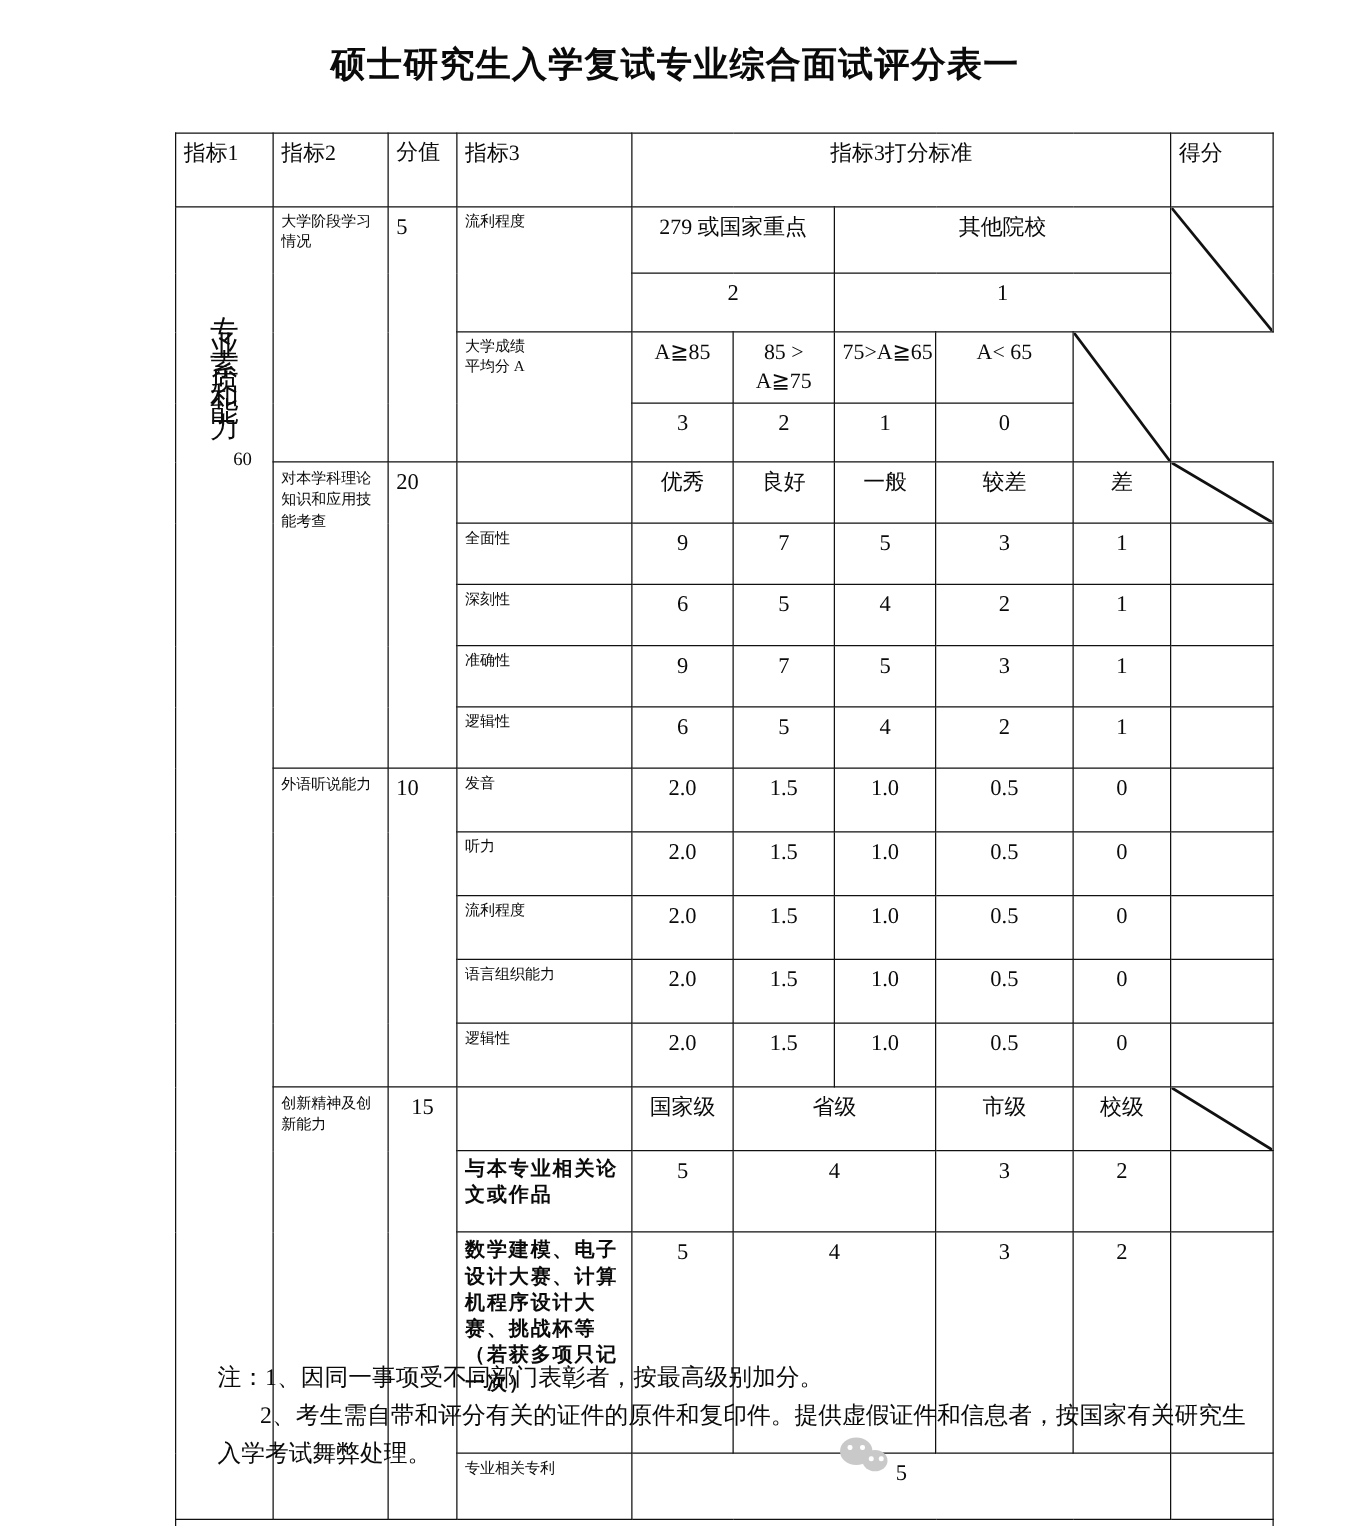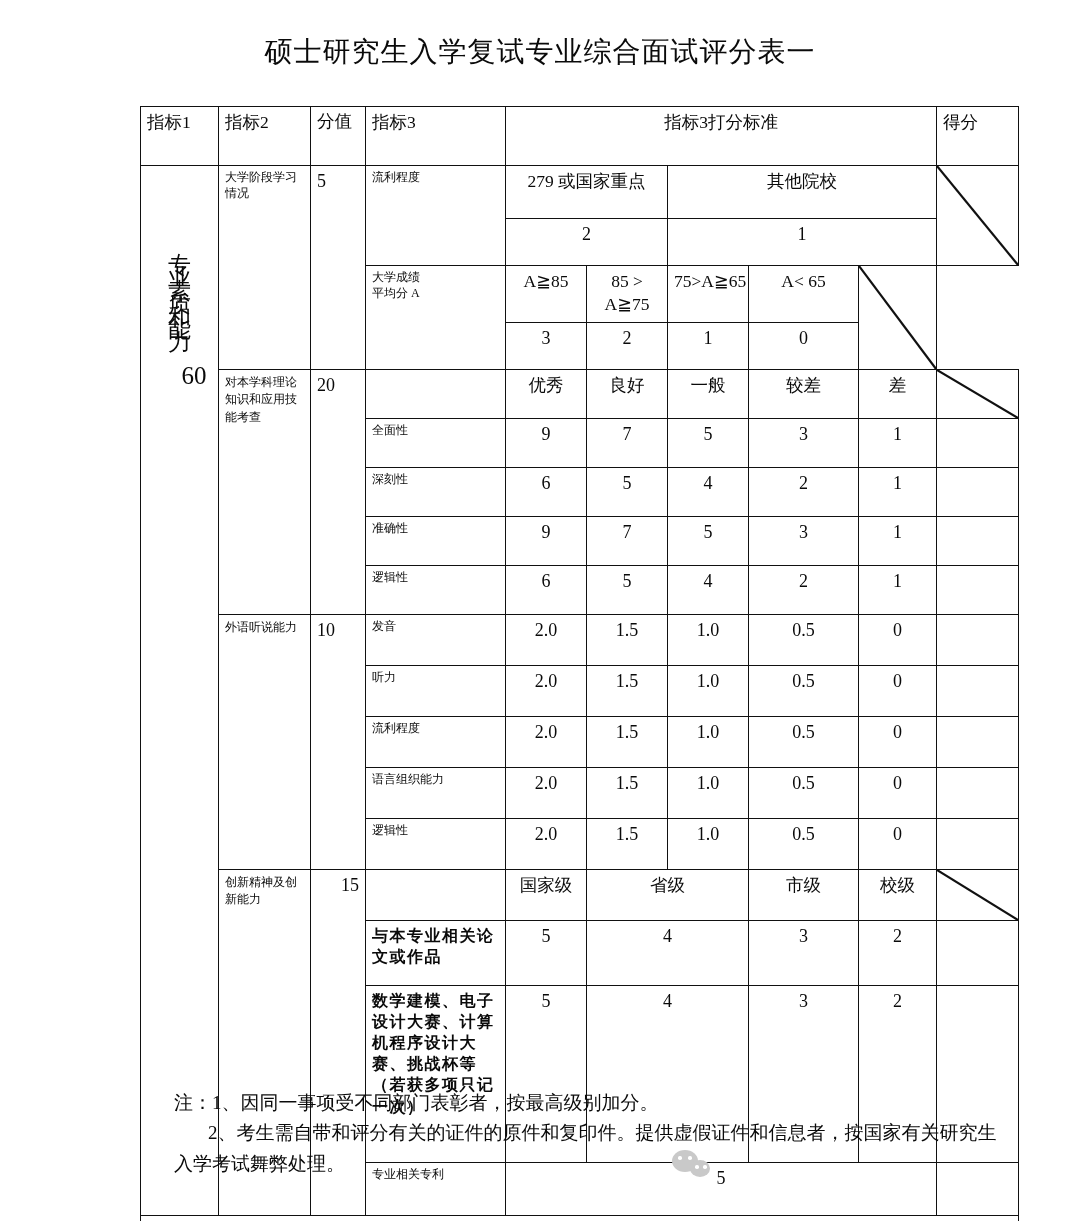--- a/index.html
+++ b/index.html
@@ -17,21 +17,21 @@
   }
   .page {
     width: 1080px;
     height: 1221px;
     position: relative;
     box-sizing: border-box;
   }
   .doc-title {
     text-align: center;
     font-size: 28px;
-    font-weight: normal;
+    font-weight: bold;
     letter-spacing: 1px;
     padding-top: 33px;
     font-family: "Liberation Serif", "DejaVu Serif", serif;
   }
 
   table.grid {
     position: absolute;
     left: 140px;
     top: 106px;
     width: 828px;
@@ -68,21 +68,21 @@
   }
   .vert-text {
     writing-mode: vertical-rl;
     text-orientation: upright;
     letter-spacing: 13px;
     font-size: 23px;
     line-height: 1;
   }
   .vert-num {
     margin-top: 34px;
-    font-size: 25px;
+    font-size: 15px;
     margin-left: 29px;
   }
 
   
   td.slash {
     position: relative;
     padding: 0;
   }
   td.slash .dline {
     position: absolute;
@@ -311,21 +311,21 @@
       <td class="num">2.0</td>
       <td class="num">1.5</td>
       <td class="num">1.0</td>
       <td class="num">0.5</td>
       <td class="num">0</td>
       <td></td>
     </tr>
 
     <tr>
       <td rowspan="4" class="label-cell" style="line-height:1.45">创新精神及创新能力</td>
-      <td rowspan="4" class="num" style="text-align:right;vertical-align:top">15</td>
+      <td rowspan="4" class="num" style="text-align:center;vertical-align:top">15</td>
       <td></td>
       <td class="ctr" style="height:42px">国家级</td>
       <td class="ctr" colspan="2">省级</td>
       <td class="ctr">市级</td>
       <td class="ctr">校级</td>
       <td class="slash">
         <div class="dline">
               <svg viewBox="0 0 82 46" preserveAspectRatio="none">
                 <line x1="0" y1="0" x2="82" y2="46" stroke="#111" stroke-width="2.2" vector-effect="non-scaling-stroke"></line>
               </svg>

